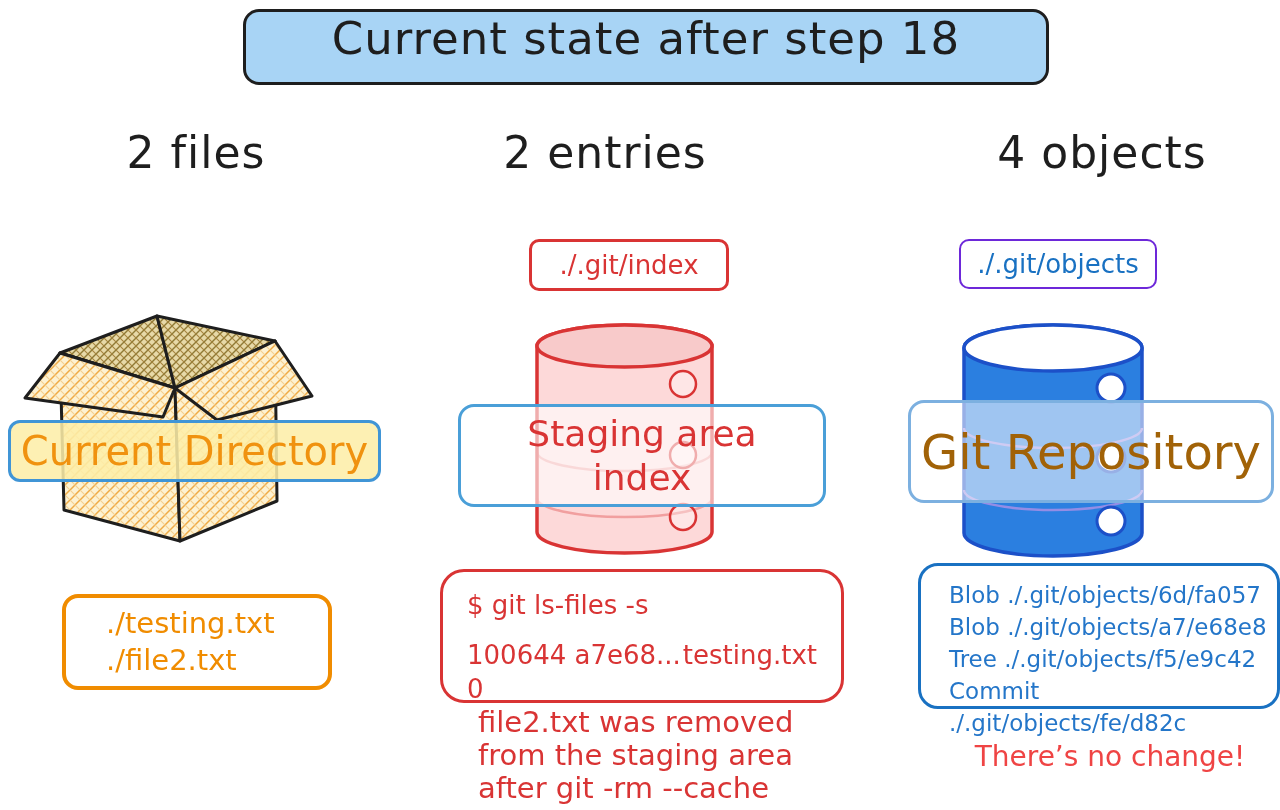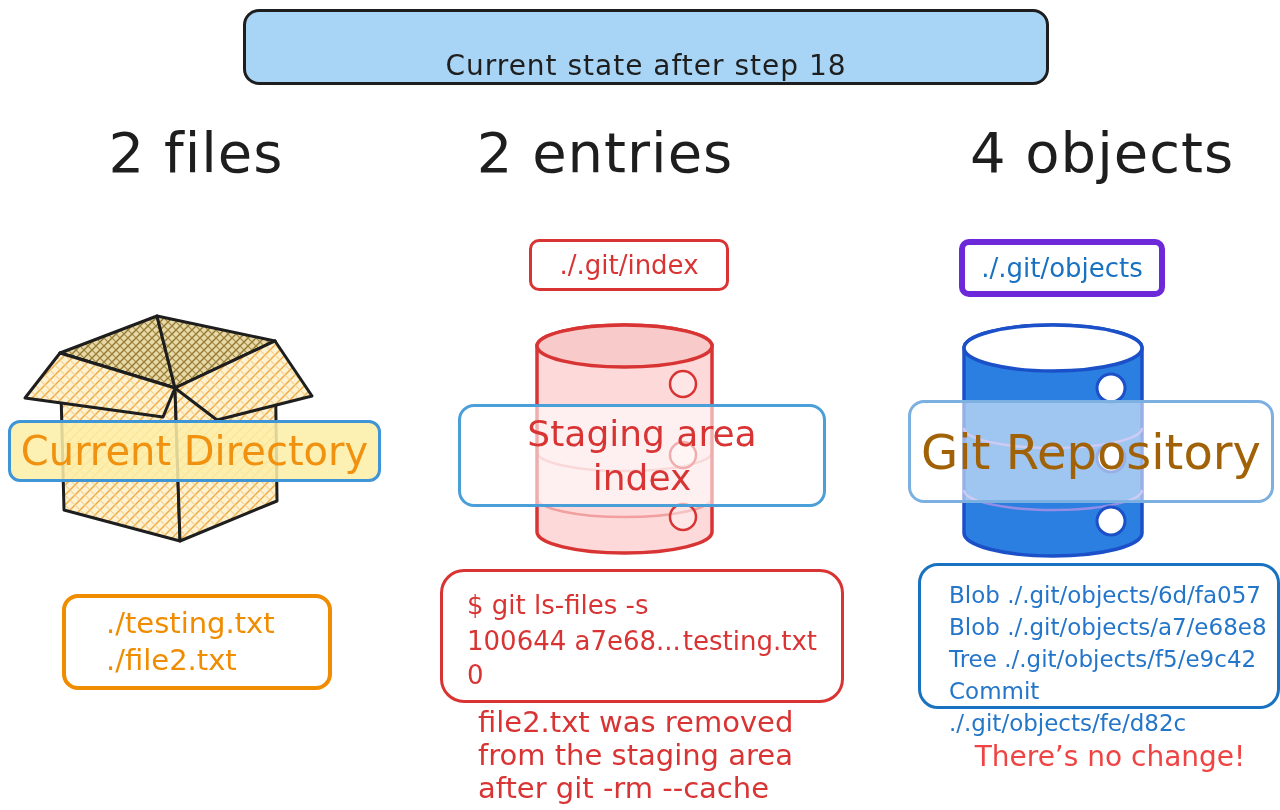--- a/index.html
+++ b/index.html
@@ -6,40 +6,40 @@
   .canvas{
     position:relative;width:1280px;height:810px;background:#ffffff;overflow:hidden;
     font-family:"DejaVu Sans",sans-serif;color:#1e1e1e;
   }
   .abs{position:absolute;}
 
   
   .title-box{
     left:243px;top:9px;width:800px;height:70px;
     background:#a8d4f5;border:3.5px solid #1e1e1e;border-radius:16px;
-    display:flex;align-items:flex-end;justify-content:center;
-    font-size:28px;letter-spacing:1px;z-index:6;
+    display:flex;align-items:flex-start;justify-content:center;
+    font-size:45px;letter-spacing:1px;z-index:6;
   }
 
   
   .col-header{
     top:112px;height:80px;display:flex;align-items:center;justify-content:center;
-    font-size:56px;letter-spacing:1px;color:#1e1e1e;z-index:2;
+    font-size:44px;letter-spacing:1px;color:#1e1e1e;z-index:2;
   }
   .col-header.files{left:46px;width:300px;}
   .col-header.entries{left:405px;width:400px;}
   .col-header.objects{left:902px;width:400px;}
 
   
   .path-label{
     top:239px;height:46px;border-radius:10px;background:#fff;
     display:flex;align-items:center;justify-content:center;font-size:26px;z-index:2;
   }
   .path-label.red{left:529px;width:194px;border:3px solid #d93434;color:#d93434;}
-  .path-label.blue{left:959px;width:194px;border:6px solid #6d28d9;color:#1971c2;}
+  .path-label.blue{left:959px;width:194px;border:2px solid #6d28d9;color:#1971c2;}
 
   
   .box-svg{left:20px;top:310px;width:300px;height:255px;z-index:1;}
   .cyl-red{left:530px;top:320px;width:190px;height:240px;z-index:1;}
   .cyl-blue{left:958px;top:318px;width:190px;height:245px;z-index:1;}
 
   
   .banner{
     display:flex;flex-direction:column;align-items:center;justify-content:center;
     border-radius:16px;z-index:5;text-align:center;
@@ -69,21 +69,21 @@
     z-index:2;
   }
 
   
   .lsfiles-box{
     left:440px;top:569px;width:350px;height:100px;
     border:3.5px solid #d93434;border-radius:24px;background:#fff;
     color:#d93434;font-size:26px;line-height:34px;
     padding:16px 24px 12px;z-index:2;
   }
-  .lsfiles-box .row2{display:flex;justify-content:space-between;margin-top:2px;}
+  .lsfiles-box .row2{display:flex;justify-content:space-between;margin-top:16px;}
 
   
   .objects-box{
     left:918px;top:563px;width:318px;height:125px;
     border:3px solid #1971c2;border-radius:20px;background:#fff;
     color:#2476c9;font-size:23px;line-height:32px;
     padding:13px 10px 2px 28px;z-index:2;
   }
 
   

